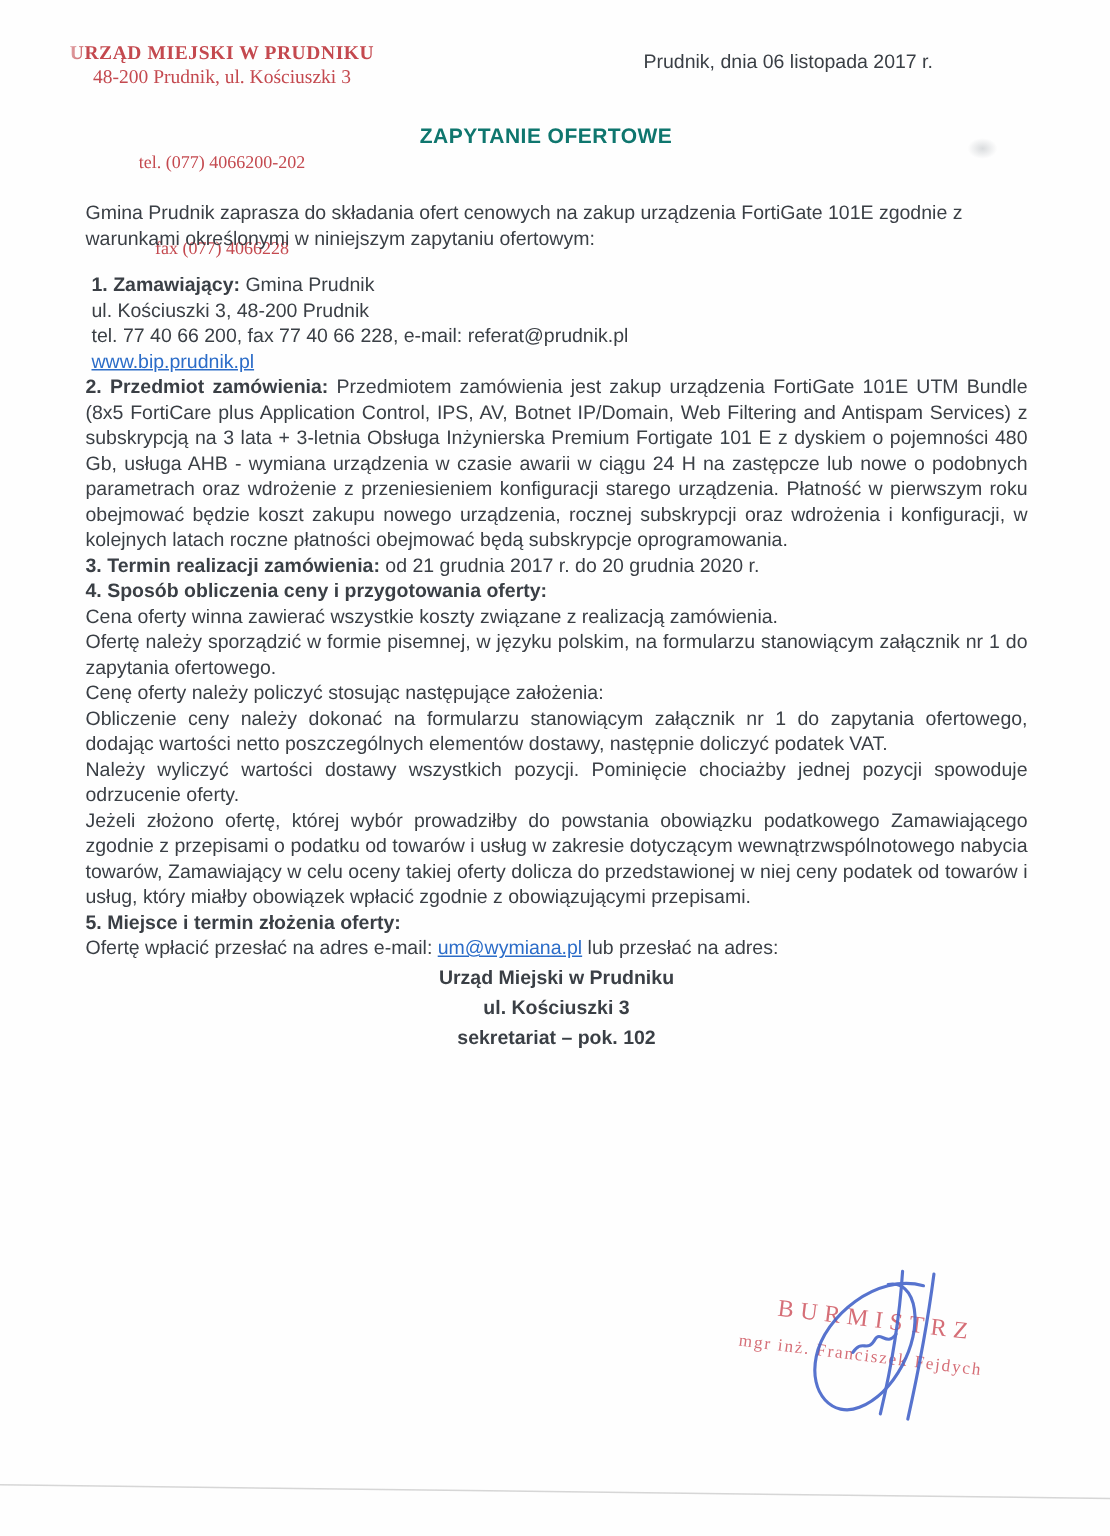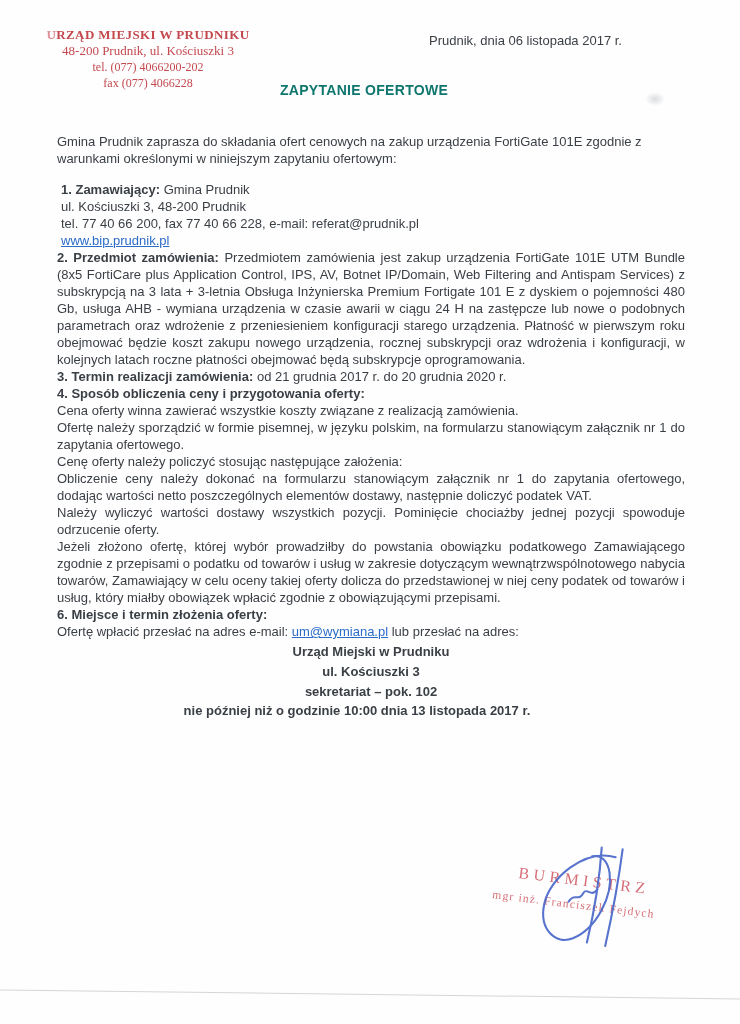--- a/index.html
+++ b/index.html
@@ -8,21 +8,21 @@
     font-family:"Liberation Sans", sans-serif; color:#3a3f45; overflow:hidden;
   }
 
   
   .stamp {
     position:absolute; left:36px; top:27px; width:224px; text-align:center;
     font-family:"Liberation Serif", serif; color:#c4494f; line-height:16px;
   }
   .stamp .l1 { font-size:13px; font-weight:700; letter-spacing:.4px; white-space:nowrap; }
   .stamp .l2 { font-size:13px; }
-  .stamp .l3, .stamp .l4 { font-size:12px; }
+  .stamp .l3, .stamp .l4 { font-size:12px;margin-top:41px; }
   .stamp::before { 
     content:""; position:absolute; left:-8px; top:-2px; width:30px; height:20px;
     background:linear-gradient(90deg,#fefefe 25%,rgba(254,254,254,0)); pointer-events:none;
   }
 
   .date-line { position:absolute; left:429px; top:33px; font-size:13px; }
 
   .doc-title {
     position:absolute; left:0; top:82px; width:728px; text-align:center;
     font-size:14px; font-weight:700; letter-spacing:.3px; color:#0f766e;
@@ -106,30 +106,29 @@
     <p class="s3"><span class="b">3. Termin realizacji zamówienia:</span> <span>od 21 grudnia 2017 r. do 20 grudnia 2020 r.</span></p>
 
     <p class="s4h">4. Sposób obliczenia ceny i przygotowania oferty:</p>
     <p class="justify">Cena oferty winna zawierać wszystkie koszty związane z realizacją zamówienia.</p>
     <p class="justify">Ofertę należy sporządzić w formie pisemnej, w języku polskim, na formularzu stanowiącym załącznik nr 1 do zapytania ofertowego.</p>
     <p class="justify">Cenę oferty należy policzyć stosując następujące założenia:</p>
     <p class="justify">Obliczenie ceny należy dokonać na formularzu stanowiącym załącznik nr 1 do zapytania ofertowego, dodając wartości netto poszczególnych elementów dostawy, następnie doliczyć podatek VAT.</p>
     <p class="justify">Należy wyliczyć wartości dostawy wszystkich pozycji. Pominięcie chociażby jednej pozycji spowoduje odrzucenie oferty.</p>
     <p class="justify">Jeżeli złożono ofertę, której wybór prowadziłby do powstania obowiązku podatkowego Zamawiającego zgodnie z przepisami o podatku od towarów i usług w zakresie dotyczącym wewnątrzwspólnotowego nabycia towarów, Zamawiający w celu oceny takiej oferty dolicza do przedstawionej w niej ceny podatek od towarów i usług, który miałby obowiązek wpłacić zgodnie z obowiązującymi przepisami.</p>
 
-    <p class="s5h">6. Miejsce i termin złożenia oferty:</p>
+    <p class="s5h">5. Miejsce i termin złożenia oferty:</p>
     <p><span>Ofertę wpłacić przesłać na adres e-mail: </span><a class="link">um@wymiana.pl</a><span> lub przesłać na adres:</span></p>
 
     <div class="addr-block">
       <p class="addr">Urząd Miejski w Prudniku</p>
       <p class="addr">ul. Kościuszki 3</p>
       <p class="addr">sekretariat – pok. 102</p>
     </div>
 
-    <p class="deadline">nie później niż o godzinie 10:00  dnia  13 listopada 2017 r.</p>
   </div>
 
   <div class="sig-area">
     <div class="burm">BURMISTRZ</div>
     <div class="burm-name">mgr inż. Franciszek Fejdych</div>
     <svg class="pen" viewBox="0 0 140 120" xmlns="http://www.w3.org/2000/svg">
       <g fill="none" stroke="#4565c9" stroke-width="2.4" stroke-linecap="round" opacity="0.9">
         <path d="M96,12 C60,2 20,36 14,66 C8,95 27,113 47,105 C74,94 93,56 89,30 C87,16 79,9 69,11"></path>
         <path d="M104,3 C100,34 92,78 84,114"></path>
         <path d="M80,1 C78,32 72,72 63,110"></path>

